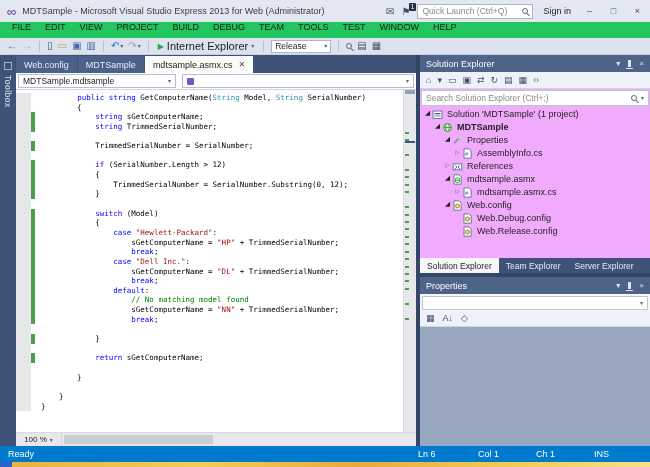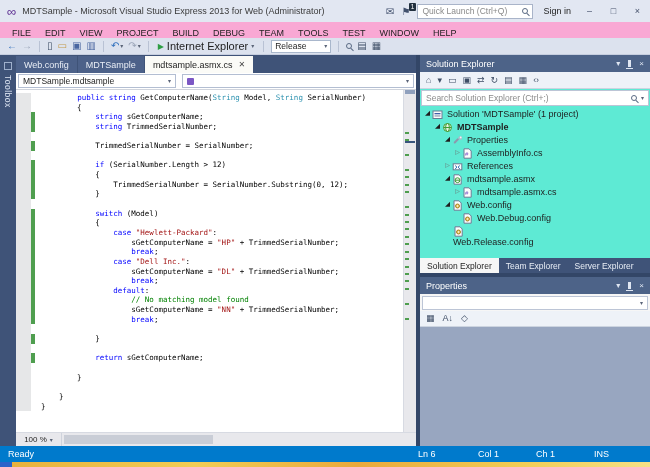--- a/index.html
+++ b/index.html
@@ -16,21 +16,21 @@
   .flag-wrap{position:relative;font-size:10px;color:#42516d}
   .flag-badge{position:absolute;right:-6px;top:-3px;background:#22303f;color:#fff;font-size:6.5px;padding:0 2px;border-radius:1px;line-height:8px}
   .quicklaunch{width:116px;height:15px;background:#fff;border:1px solid #a9b4c9;display:flex;align-items:center;padding:0 4px;gap:4px}
   .quicklaunch .ph{font-size:8.5px;color:#8a8a8a;white-space:nowrap;flex:1;overflow:hidden}
   .mag{width:6px;height:6px;border:1.2px solid #5b6b84;border-radius:50%;position:relative;flex:none}
   .mag::after{content:"";position:absolute;width:4px;height:1.2px;background:#5b6b84;transform:rotate(45deg);right:-3px;bottom:-2px}
   .signin{font-size:9px;color:#1e1e1e;margin:0 3px}
   .winbtn{font-size:9px;color:#44506a;width:17px;text-align:center}
 
   
-  .menubar{height:16px;background:#f9a8d4;display:flex;align-items:flex-end;padding-left:5px;flex:none}
+  .menubar{height:16px;background:#22c55e;display:flex;align-items:flex-start;padding-left:5px;flex:none}
   .menu-item{font-size:9px;color:#1e1e1e;padding:0 7px}
   .toolbar{height:17px;background:#dce2ee;border-bottom:1px solid #c6cedf;display:flex;align-items:center;gap:5px;padding:0 7px;flex:none}
   .tb-item{display:inline-flex;align-items:center;gap:1px}
   .tb-icon{font-size:10px;line-height:1}
   .c-blue{color:#2f6fbd}.c-gray{color:#9aa4b8}.c-slate{color:#3f4e66}.c-amber{color:#c49a4a}.c-navy{color:#4a66a0}
   .tb-sep{width:1px;height:11px;background:#b9c2d4;margin:0 2px}
   .caret{font-size:6px;color:#5a6478;line-height:1}
   .run-button{display:flex;align-items:center;gap:3px;padding:0 2px}
   .run-play{color:#2f9e44;font-size:8px}
   .run-label{font-size:11px;color:#1e1e1e;white-space:nowrap}
@@ -70,21 +70,21 @@
   .sb-split{position:absolute;top:0;left:1px;width:10px;height:4px;background:#8fa0bd}
 
   .hscroll{height:14px;background:#e8e8ec;border-top:1px solid #d7dae2;display:flex;align-items:center;flex:none}
   .zoom{width:46px;height:100%;display:flex;align-items:center;justify-content:center;gap:3px;font-size:8px;color:#1e1e1e;border-right:1px solid #cfd3dc;flex:none}
   .h-track{flex:1;height:100%;position:relative}
   .h-thumb{position:absolute;left:2px;top:2px;bottom:2px;width:42%;background:#c9cdd6}
 
   .vsplit{width:4px;background:#334667;flex:none}
   .right-col{width:230px;display:flex;flex-direction:column;flex:none}
 
-  .se-panel{height:218px;display:flex;flex-direction:column;background:#5eead4;flex:none}
+  .se-panel{height:218px;display:flex;flex-direction:column;background:#f0abfc;flex:none}
   .panel-title{height:17px;background:#4d6388;color:#fff;display:flex;align-items:center;font-size:9px;padding:0 6px;flex:none}
   .pt-icons{margin-left:auto;display:flex;align-items:center;gap:6px;color:#dfe6f2}
   .pt-glyph{font-size:8px;color:#dfe6f2}
   .pin-shape{width:3px;height:7px;background:#dfe6f2;position:relative;margin:0 2px;display:inline-block}
   .pin-shape::after{content:"";position:absolute;left:-2px;bottom:-2px;width:7px;height:1px;background:#dfe6f2}
   .se-toolbar{height:17px;background:#eef2f8;border-bottom:1px solid #ccd4e0;display:flex;align-items:center;gap:6px;padding:0 6px;flex:none}
   .se-tb-icon{font-size:9px;color:#3f4e66;line-height:1}
   .se-search{height:16px;background:#fff;border:1px solid #bcc5d6;margin:1px;display:flex;align-items:center;padding:0 4px;gap:4px;flex:none}
   .se-search .ph{font-size:8.5px;color:#8a8a8a;flex:1;white-space:nowrap;overflow:hidden}
   .se-tree{flex:1;overflow:hidden;padding-top:2px}
@@ -552,21 +552,21 @@
               <span class="tr-arrow none"></span>
               <span class="tr-icon">
                 <svg viewBox="0 0 11 11">
                   <path d="M2 0.8h5l2.2 2.2v7.2H2z" fill="#fdfdfd" stroke="#6a7b94"></path>
                   <circle cx="5.5" cy="6" r="2" fill="#e8c14f" stroke="#a8862c"></circle>
                   <circle cx="5.5" cy="6" r="0.8" fill="#fdfdfd"></circle>
                 </svg>
               </span>
               <span class="tr-label">Web.Debug.config</span>
             </div>
-            <div class="tree-row" style="padding-left: 33px; flex-direction: column;">
+            <div class="tree-row" style="padding-left: 33px;">
               <span class="tr-arrow none"></span>
               <span class="tr-icon">
                 <svg viewBox="0 0 11 11">
                   <path d="M2 0.8h5l2.2 2.2v7.2H2z" fill="#fdfdfd" stroke="#6a7b94"></path>
                   <circle cx="5.5" cy="6" r="2" fill="#e8c14f" stroke="#a8862c"></circle>
                   <circle cx="5.5" cy="6" r="0.8" fill="#fdfdfd"></circle>
                 </svg>
               </span>
               <span class="tr-label">Web.Release.config</span>
             </div>

